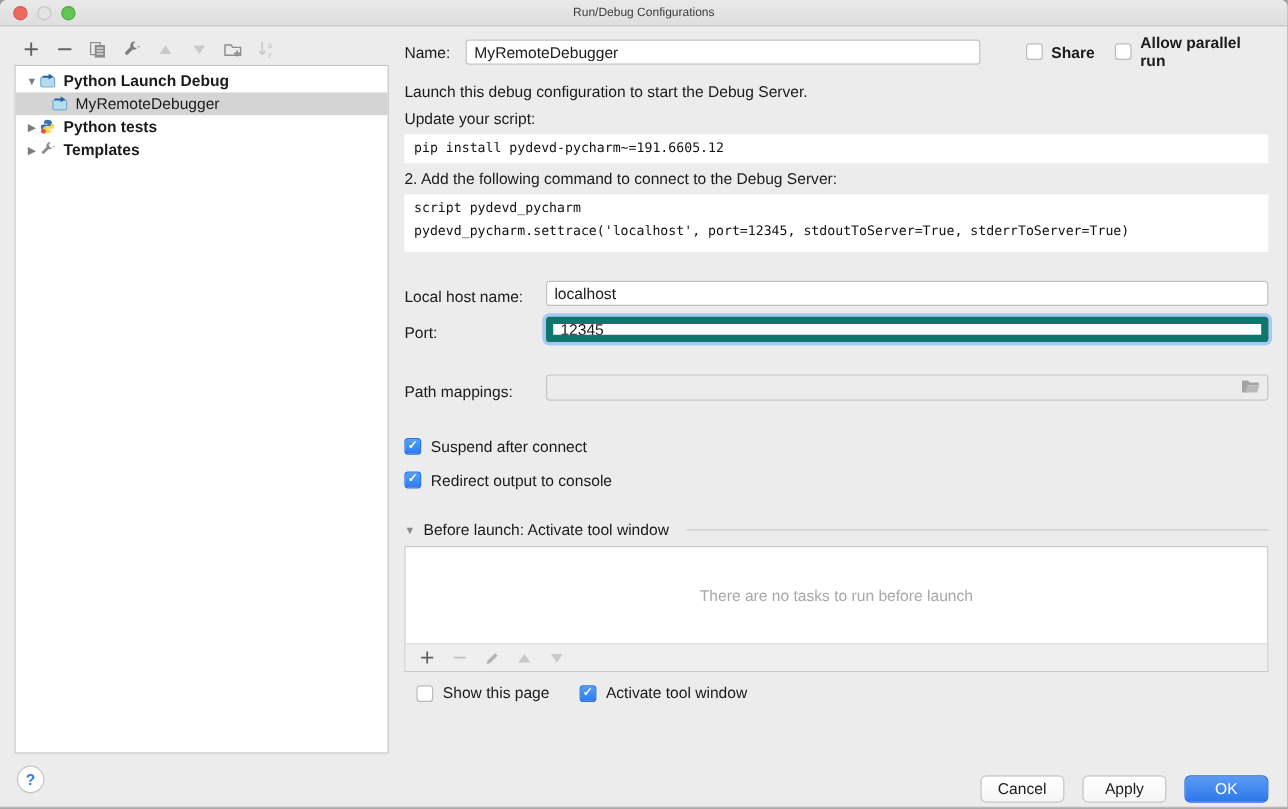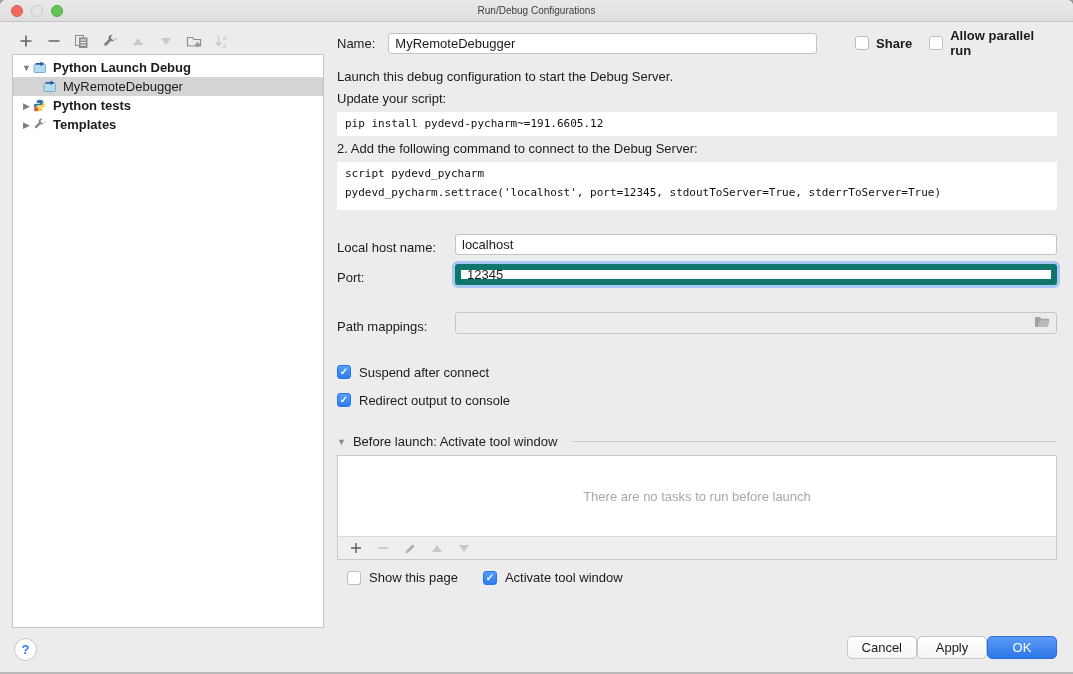--- a/index.html
+++ b/index.html
@@ -79,21 +79,21 @@
   .taskbox { margin-top:6px; border:1px solid #c9c9c9; background:#fff; }
   .task-empty { height:80px; display:flex; align-items:center; justify-content:center; color:#a8a8a8; }
   .task-toolbar { border-top:1px solid #dadada; background:#efefef; height:23px;
                   display:flex; align-items:center; gap:13px; padding-left:11px; }
   .task-toolbar .tb-icon { width:14px; height:14px; }
 
   .bottom-checks { margin-top:10px; display:flex; align-items:center; gap:8px; padding-left:10px; }
   .bottom-checks .gap { width:9px; }
 
   
-  .footer-buttons { position:absolute; right:16px; bottom:13px; display:flex; }
+  .footer-buttons { position:absolute; right:16px; bottom:3px; display:flex; gap:15px; }
   .btn { height:23px; min-width:70px; padding:0 14px; border:1px solid #c6c6c6; border-radius:5px;
          background:linear-gradient(#ffffff,#f5f5f5); font-size:13px; color:#1b1b1b;
          display:flex; align-items:center; justify-content:center; }
   .btn.primary { background:linear-gradient(#5b9bf6,#2e77ea); border-color:#2c6de0; color:#fff; }
 
   .tri-up { width:0; height:0; border-left:5px solid transparent; border-right:5px solid transparent;
             border-bottom:7px solid #c9c9c9; }
   .tri-down { width:0; height:0; border-left:5px solid transparent; border-right:5px solid transparent;
             border-top:7px solid #c9c9c9; }
 </style>

